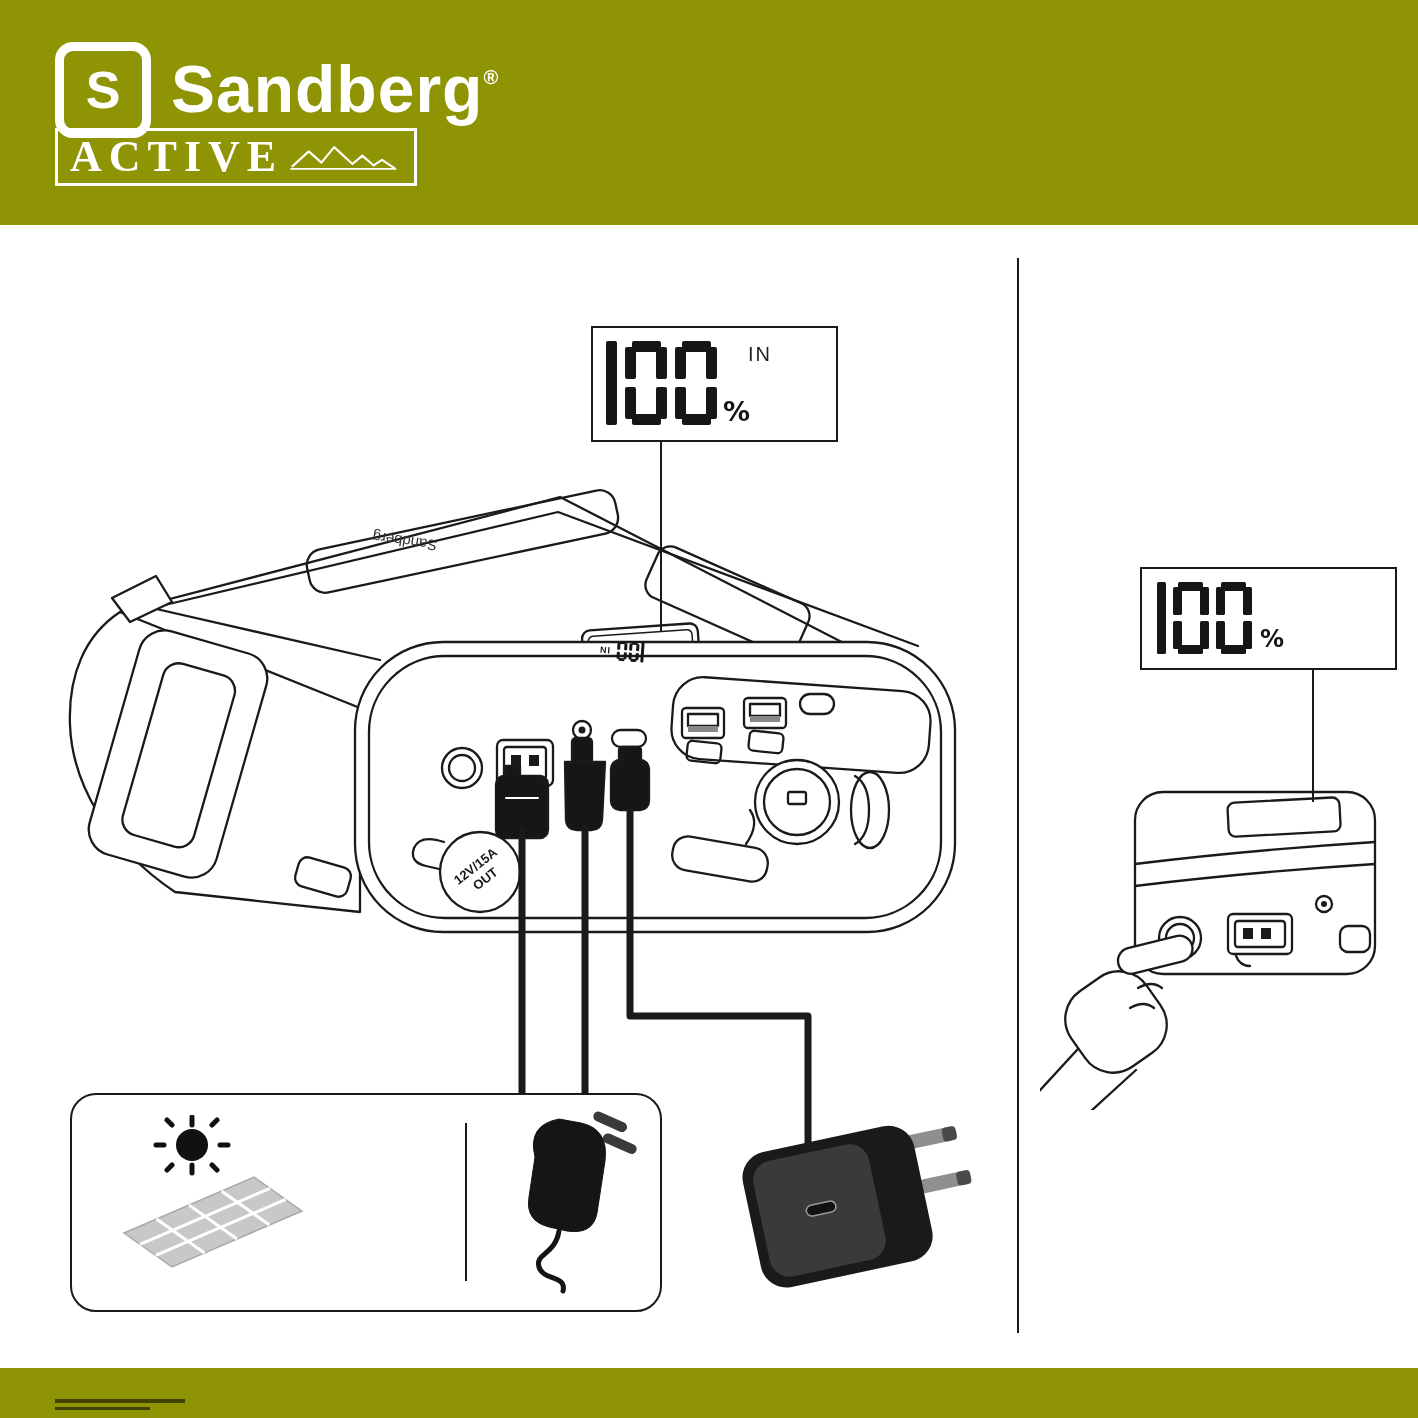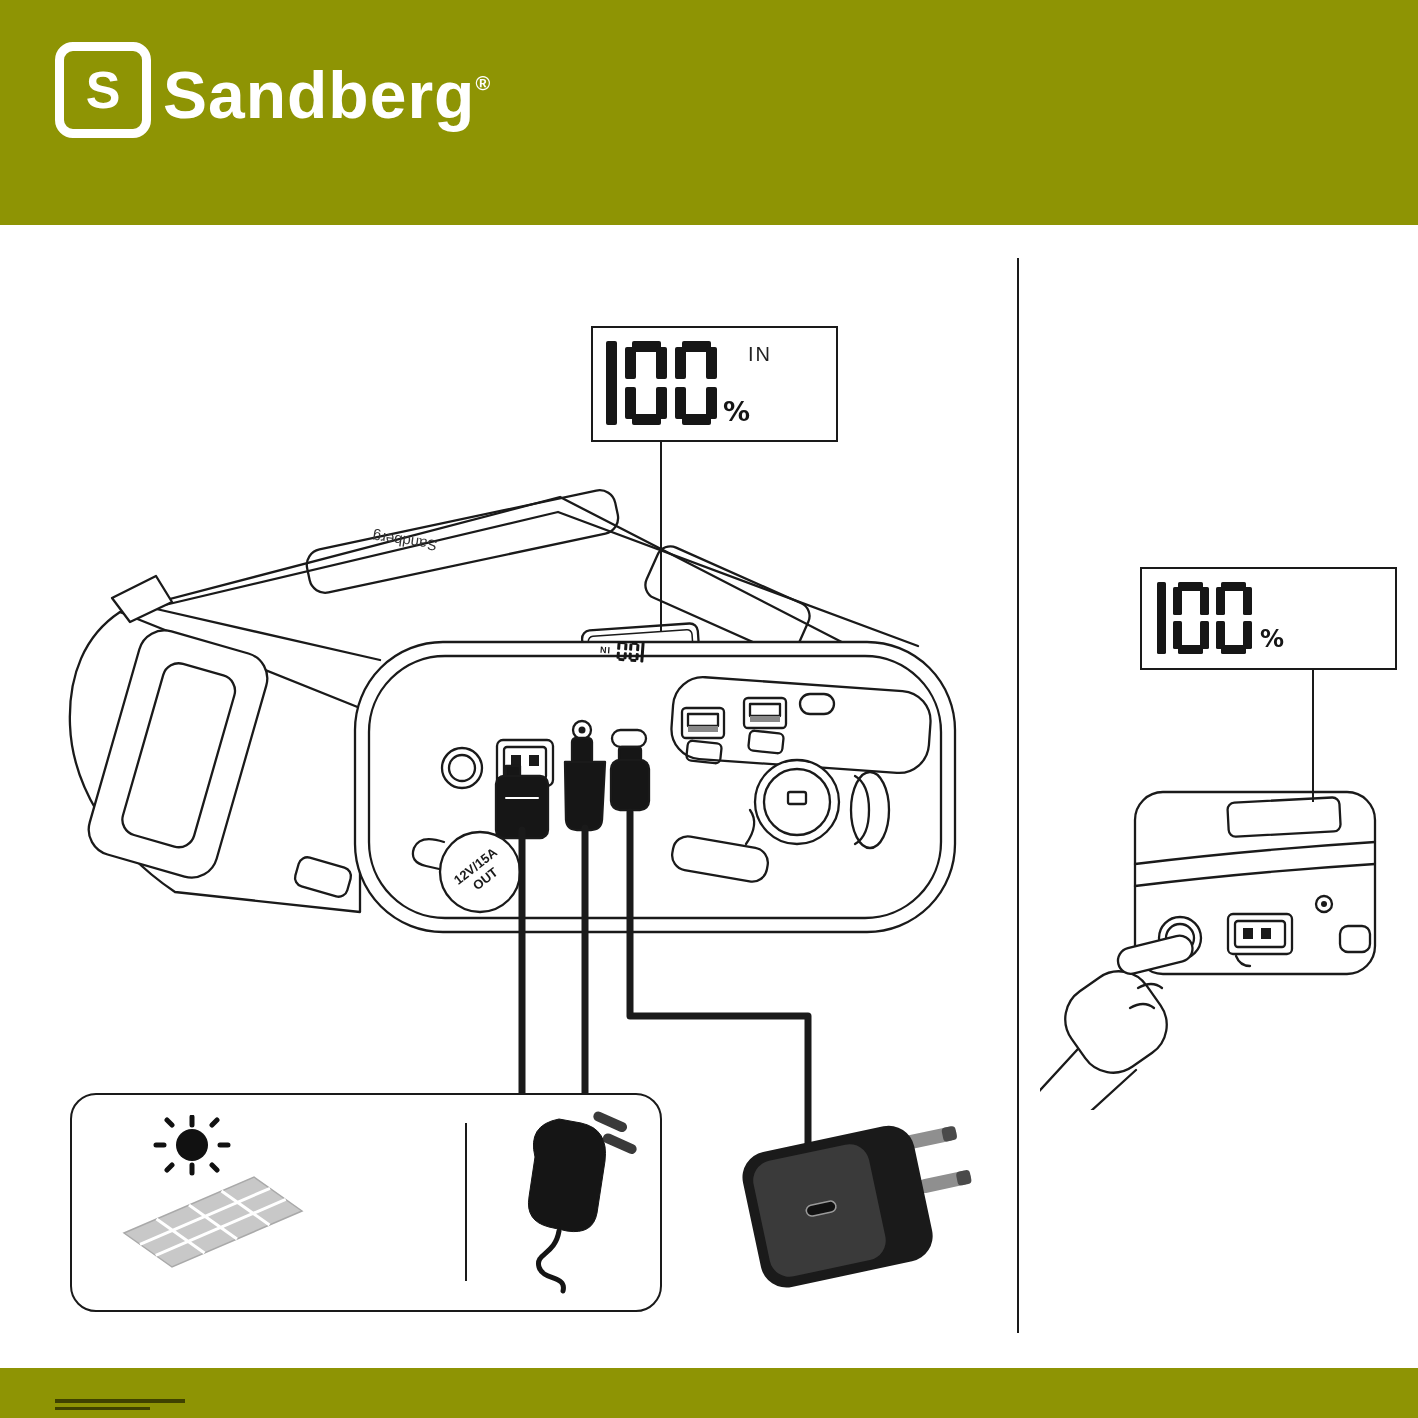--- a/index.html
+++ b/index.html
@@ -9,21 +9,21 @@
   .abs{position:absolute;}
   .band{position:absolute;left:0;width:1418px;background:var(--band);}
   .band.top{top:0;height:225px;}
   .band.bottom{top:1368px;height:50px;}
 
   
   .logo-row{position:absolute;left:55px;top:42px;display:flex;align-items:flex-start;}
   .s-mark{width:78px;height:78px;border:9px solid #fff;border-radius:18px;
           display:flex;align-items:center;justify-content:center;
           font-size:52px;font-weight:bold;color:#fff;line-height:1;}
-  .brand{margin-left:12px;font-size:66px;font-weight:bold;color:#fff;letter-spacing:1px;line-height:83px;}
+  .brand{margin-left:20px;font-size:66px;font-weight:bold;color:#fff;letter-spacing:1px;line-height:70px;}
   .brand sup{font-size:20px;vertical-align:28px;font-weight:bold;}
   .active-row{position:absolute;left:55px;top:128px;width:362px;height:58px;
               border:3px solid #fff;display:flex;align-items:center;padding:0 12px;box-sizing:border-box;}
   .active-text{font-family:"Liberation Serif",serif;font-weight:bold;color:#fff;
                font-size:44px;letter-spacing:7px;line-height:1;}
   .mountains{margin-left:6px;}
 
   
   .lcd-box{position:absolute;background:#fff;border:2px solid var(--ink);z-index:5;}
   .sevenseg{display:inline-flex;position:absolute;}
@@ -49,20 +49,27 @@
 <body>
 
 <div class="page">
 
   <div class="band top">
     <div class="logo-row">
       <div class="s-mark">
         <span>S</span>
       </div>
       <div class="brand"><span>Sandberg</span><sup>®</sup></div>
+    </div>
+    <div class="active-row">
+      <span class="active-text">ACTIVE</span>
+      <svg class="mountains" width="150" height="42" viewBox="0 0 160 44">
+        <path d="M4,36 L28,14 L46,30 L64,8 L90,32 L104,20 L120,34 L132,26 L150,38" fill="none" stroke="#fff" stroke-width="3" stroke-linejoin="round"></path>
+        <path d="M2,39 H152" fill="none" stroke="#fff" stroke-width="2.5"></path>
+      </svg>
     </div>
   </div>
 
   <div class="divider-v" style="left:1017px;top:258px;height:1075px;"></div>
 
   <svg class="abs" style="left:0;top:0;z-index:3;pointer-events:none;" width="1418" height="1418" viewBox="0 0 1418 1418">
     <path d="M661,437 V632" stroke="#1a1a1a" stroke-width="2" fill="none"></path>
     <path d="M1313,666 V802" stroke="#1a1a1a" stroke-width="2" fill="none"></path>
     <path d="M522,830 V1094" stroke="#1a1a1a" stroke-width="7" fill="none" stroke-linecap="round"></path>
     <path d="M585,828 V1094" stroke="#1a1a1a" stroke-width="7" fill="none" stroke-linecap="round"></path>

